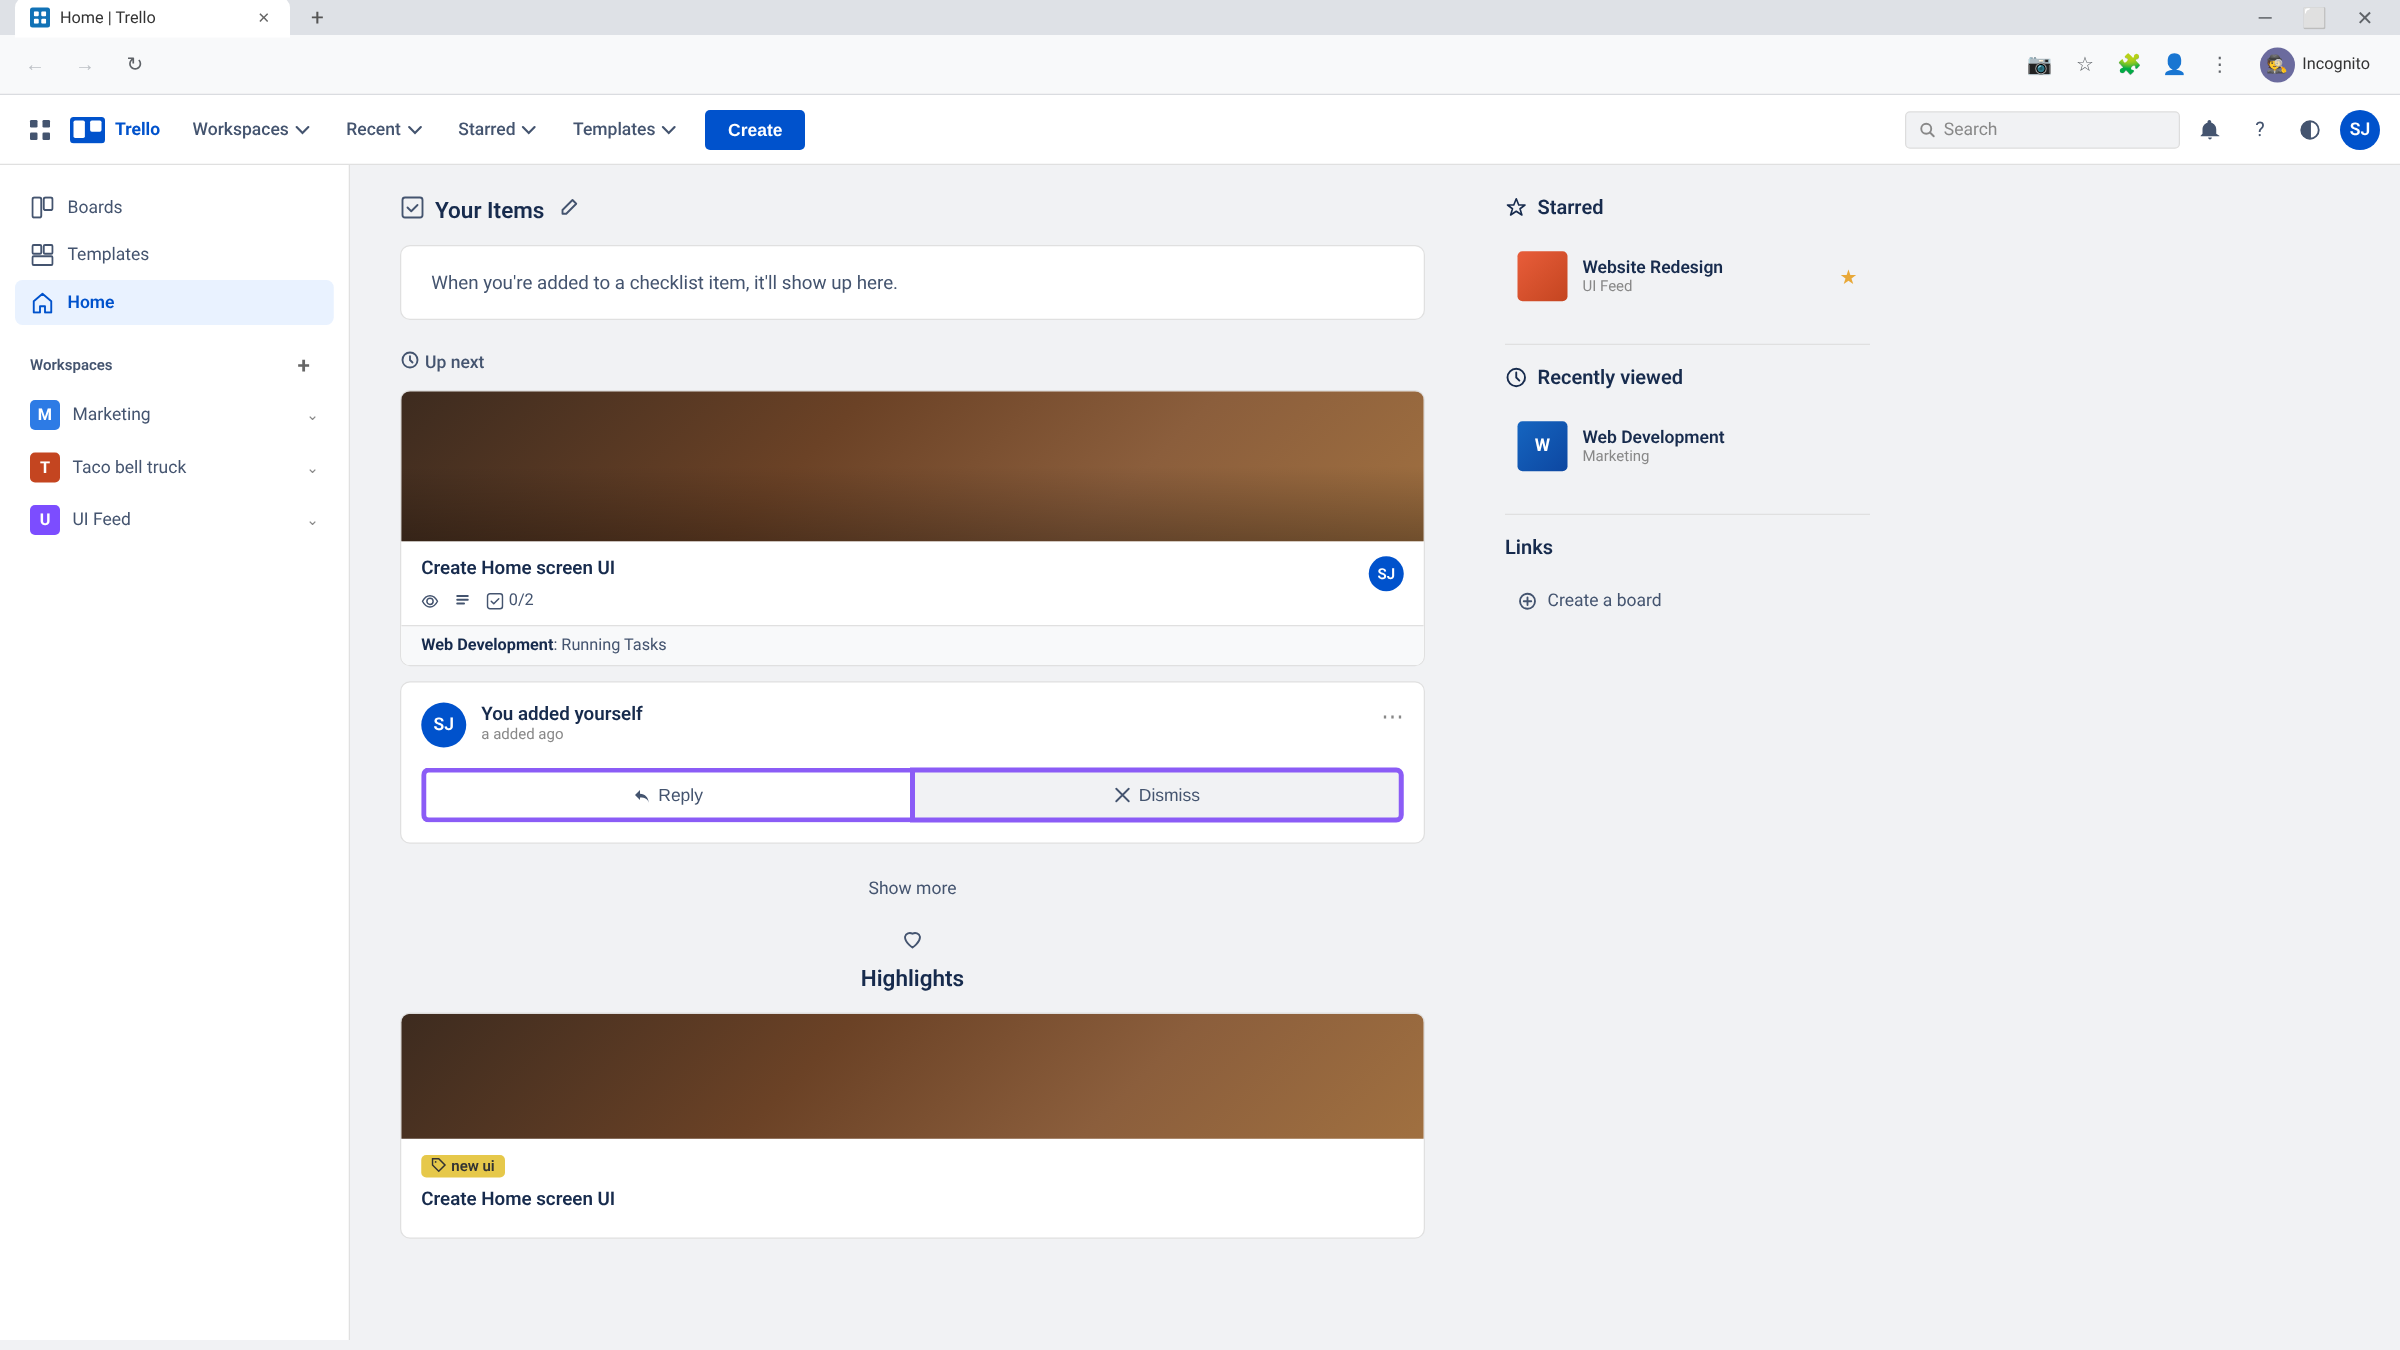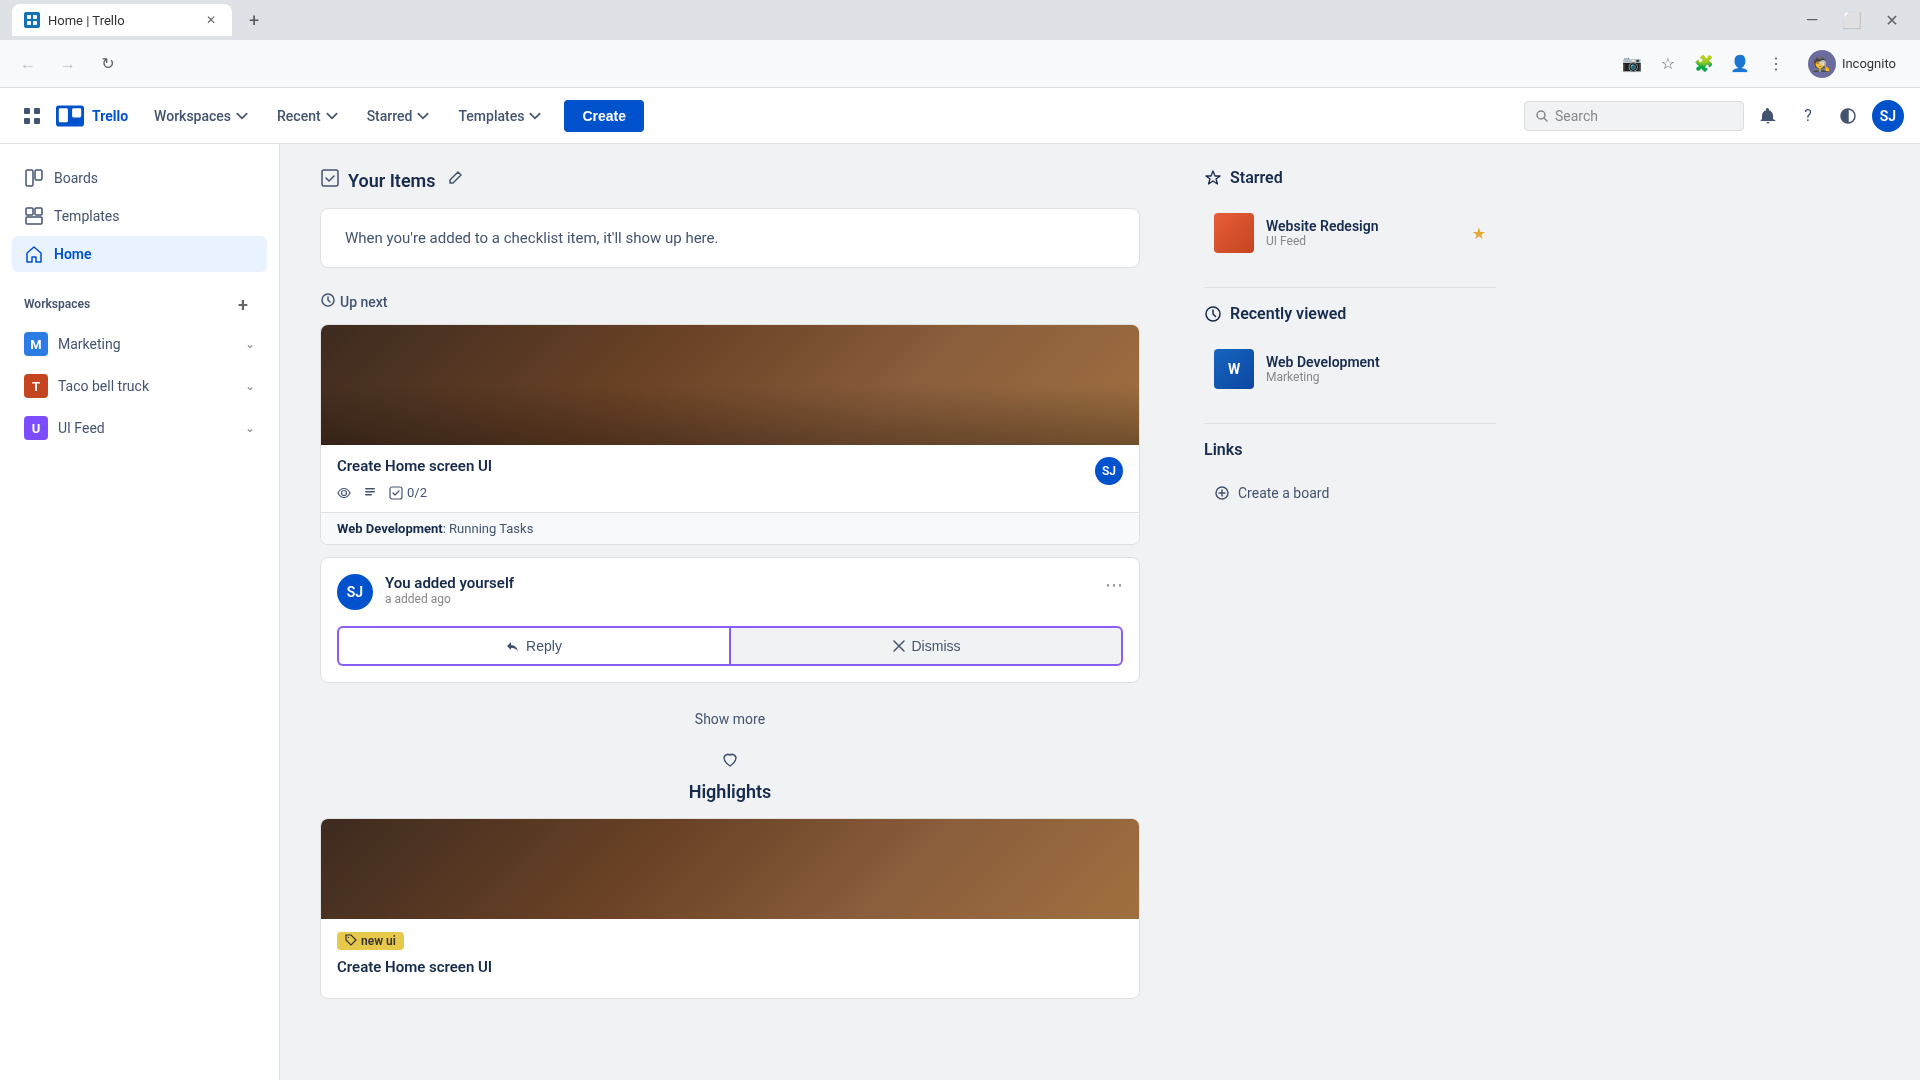--- a/index.html
+++ b/index.html
@@ -1,20 +1,20 @@
 <!DOCTYPE html>
 <html><head>
   <meta charset="utf-8">
   <style>
     * { margin: 0; padding: 0; box-sizing: border-box; }
     body { font-family: -apple-system, BlinkMacSystemFont, 'Segoe UI', Roboto, sans-serif; background: #f1f2f4; overflow-x: hidden; }
 
     
     .browser-chrome { background: #dee1e6; width: 1920px; }
-    .browser-titlebar { background: #dee1e6; height: 40px; display: flex; align-items: center; padding: 0 12px; gap: 8px; }
+    .browser-titlebar { background: #dee1e6; height: 28px; display: flex; align-items: center; padding: 0 12px; gap: 8px; }
     .browser-tab { background: #fff; border-radius: 8px 8px 0 0; height: 32px; display: flex; align-items: center; padding: 0 12px; gap: 8px; min-width: 220px; font-size: 13px; color: #333; }
     .browser-tab-icon { width: 16px; height: 16px; background: #1172b6; border-radius: 2px; display: flex; align-items: center; justify-content: center; }
     .browser-tab-close { margin-left: auto; width: 18px; height: 18px; border-radius: 50%; display: flex; align-items: center; justify-content: center; cursor: pointer; font-size: 12px; color: #666; }
     .browser-tab-new { width: 28px; height: 28px; border-radius: 50%; display: flex; align-items: center; justify-content: center; font-size: 18px; color: #555; cursor: pointer; }
     .browser-toolbar { background: #f8f9fa; height: 48px; display: flex; align-items: center; padding: 0 12px; gap: 8px; border-bottom: 1px solid #dadce0; }
     .nav-btn { width: 32px; height: 32px; border-radius: 50%; display: flex; align-items: center; justify-content: center; cursor: pointer; color: #5f6368; font-size: 16px; }
     .nav-btn.disabled { color: #bdc1c6; cursor: default; }
     .address-bar { flex: 1; background: #fff; border: 1px solid #dadce0; border-radius: 20px; height: 32px; display: flex; align-items: center; padding: 0 14px; font-size: 14px; color: #333; max-width: 600px; }
     .toolbar-icons { display: flex; align-items: center; gap: 4px; margin-left: auto; }
     .toolbar-icon { width: 32px; height: 32px; border-radius: 50%; display: flex; align-items: center; justify-content: center; cursor: pointer; color: #5f6368; font-size: 16px; }
@@ -75,21 +75,21 @@
 
     
     .activity-item { background: #fff; border: 1px solid #e0e0e0; border-radius: 8px; padding: 16px; margin-bottom: 12px; }
     .activity-header { display: flex; align-items: flex-start; gap: 12px; margin-bottom: 16px; }
     .activity-avatar { width: 36px; height: 36px; border-radius: 50%; background: #0052cc; display: flex; align-items: center; justify-content: center; color: white; font-size: 14px; font-weight: 600; flex-shrink: 0; }
     .activity-info { flex: 1; }
     .activity-name { font-size: 15px; font-weight: 600; color: #172b4d; }
     .activity-time { font-size: 12px; color: #888; }
     .activity-more { color: #888; font-size: 18px; cursor: pointer; }
     .activity-actions { display: flex; gap: 0; }
-    .action-btn { flex: 1; padding: 10px; border: 2px solid #8b5cf6; background: #fff; cursor: pointer; font-size: 14px; color: #44546f; display: flex; align-items: center; justify-content: center; gap: 6px; font-weight: 500; }
+    .action-btn { flex: 1; padding: 10px; border: 4px solid #8b5cf6; background: #fff; cursor: pointer; font-size: 14px; color: #44546f; display: flex; align-items: center; justify-content: center; gap: 6px; font-weight: 500; }
     .action-btn:first-child { border-radius: 6px 0 0 6px; border-right: none; }
     .action-btn:last-child { border-radius: 0 6px 6px 0; background: #f1f2f4; }
 
     
     .show-more { text-align: center; padding: 16px; color: #44546f; font-size: 14px; cursor: pointer; }
 
     
     .highlights-card { background: #fff; border: 1px solid #e0e0e0; border-radius: 8px; overflow: hidden; }
     .highlight-image { width: 100%; height: 100px; background: linear-gradient(135deg, #3d2b1f 0%, #6b4226 40%, #8b5e3c 70%, #a07040 100%); position: relative; }
     .highlight-body { padding: 12px 16px; }

